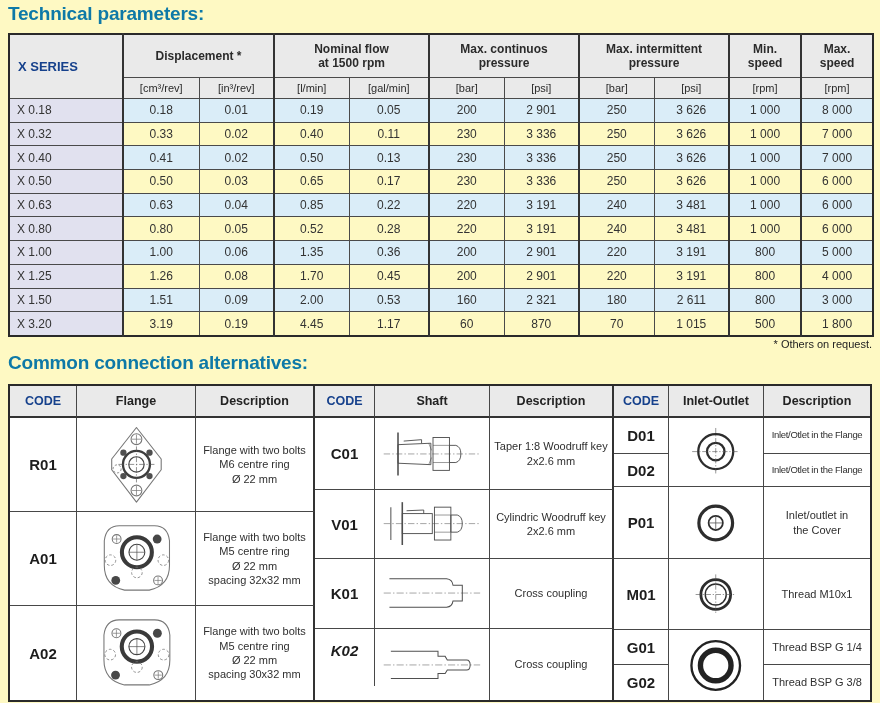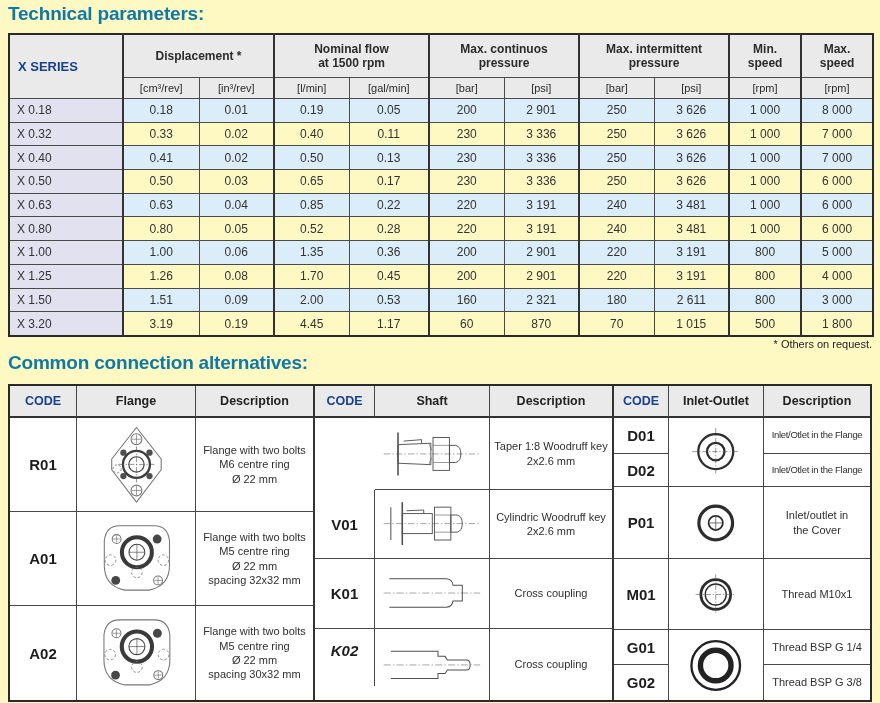--- a/index.html
+++ b/index.html
@@ -313,20 +313,21 @@
             <circle cx="30" cy="49" r="6" stroke-dasharray="3 2.2" stroke-width="0.9"></circle>
             <circle cx="90" cy="49" r="6" stroke-dasharray="3 2.2" stroke-width="0.9"></circle>
             <circle cx="60" cy="63" r="6" stroke-dasharray="3 2.2" stroke-width="0.9"></circle>
           </g>
         </svg>
       </div>
       <div class="c2cell c2desc lastrow secend" style="left: 186px; top: 220px; width: 119px; height: 94px;">Flange with two bolts
 M5 centre ring
 Ø 22 mm
 spacing 30x32 mm</div>
+      <div class="c2cell c2code" style="left: 305px; top: 32px; width: 60px; height: 72px;">C01</div>
       <div class="c2cell c2img" style="left: 365px; top: 32px; width: 115px; height: 72px;">
         <svg viewBox="0 0 150 70" preserveAspectRatio="xMidYMid meet">
           <g fill="none" stroke="#4f4f4f" stroke-width="1.3">
             <path d="M28 5 v60" stroke-width="2.2"></path>
             <path d="M8 35 h135" stroke-width="0.7" stroke-dasharray="9 3 2 3"></path>
             <path d="M28 22 L74 20 L74 50 L28 48 Z"></path>
             <path d="M36 17 l25 -2 v5"></path>
             <rect x="77" y="12" width="23" height="46"></rect>
             <path d="M77 23 h23 M77 47 h23" stroke-width="0.8"></path>
             <path d="M100 23 h9 q7 2 7 12 t-7 12 h-9 Z"></path>

